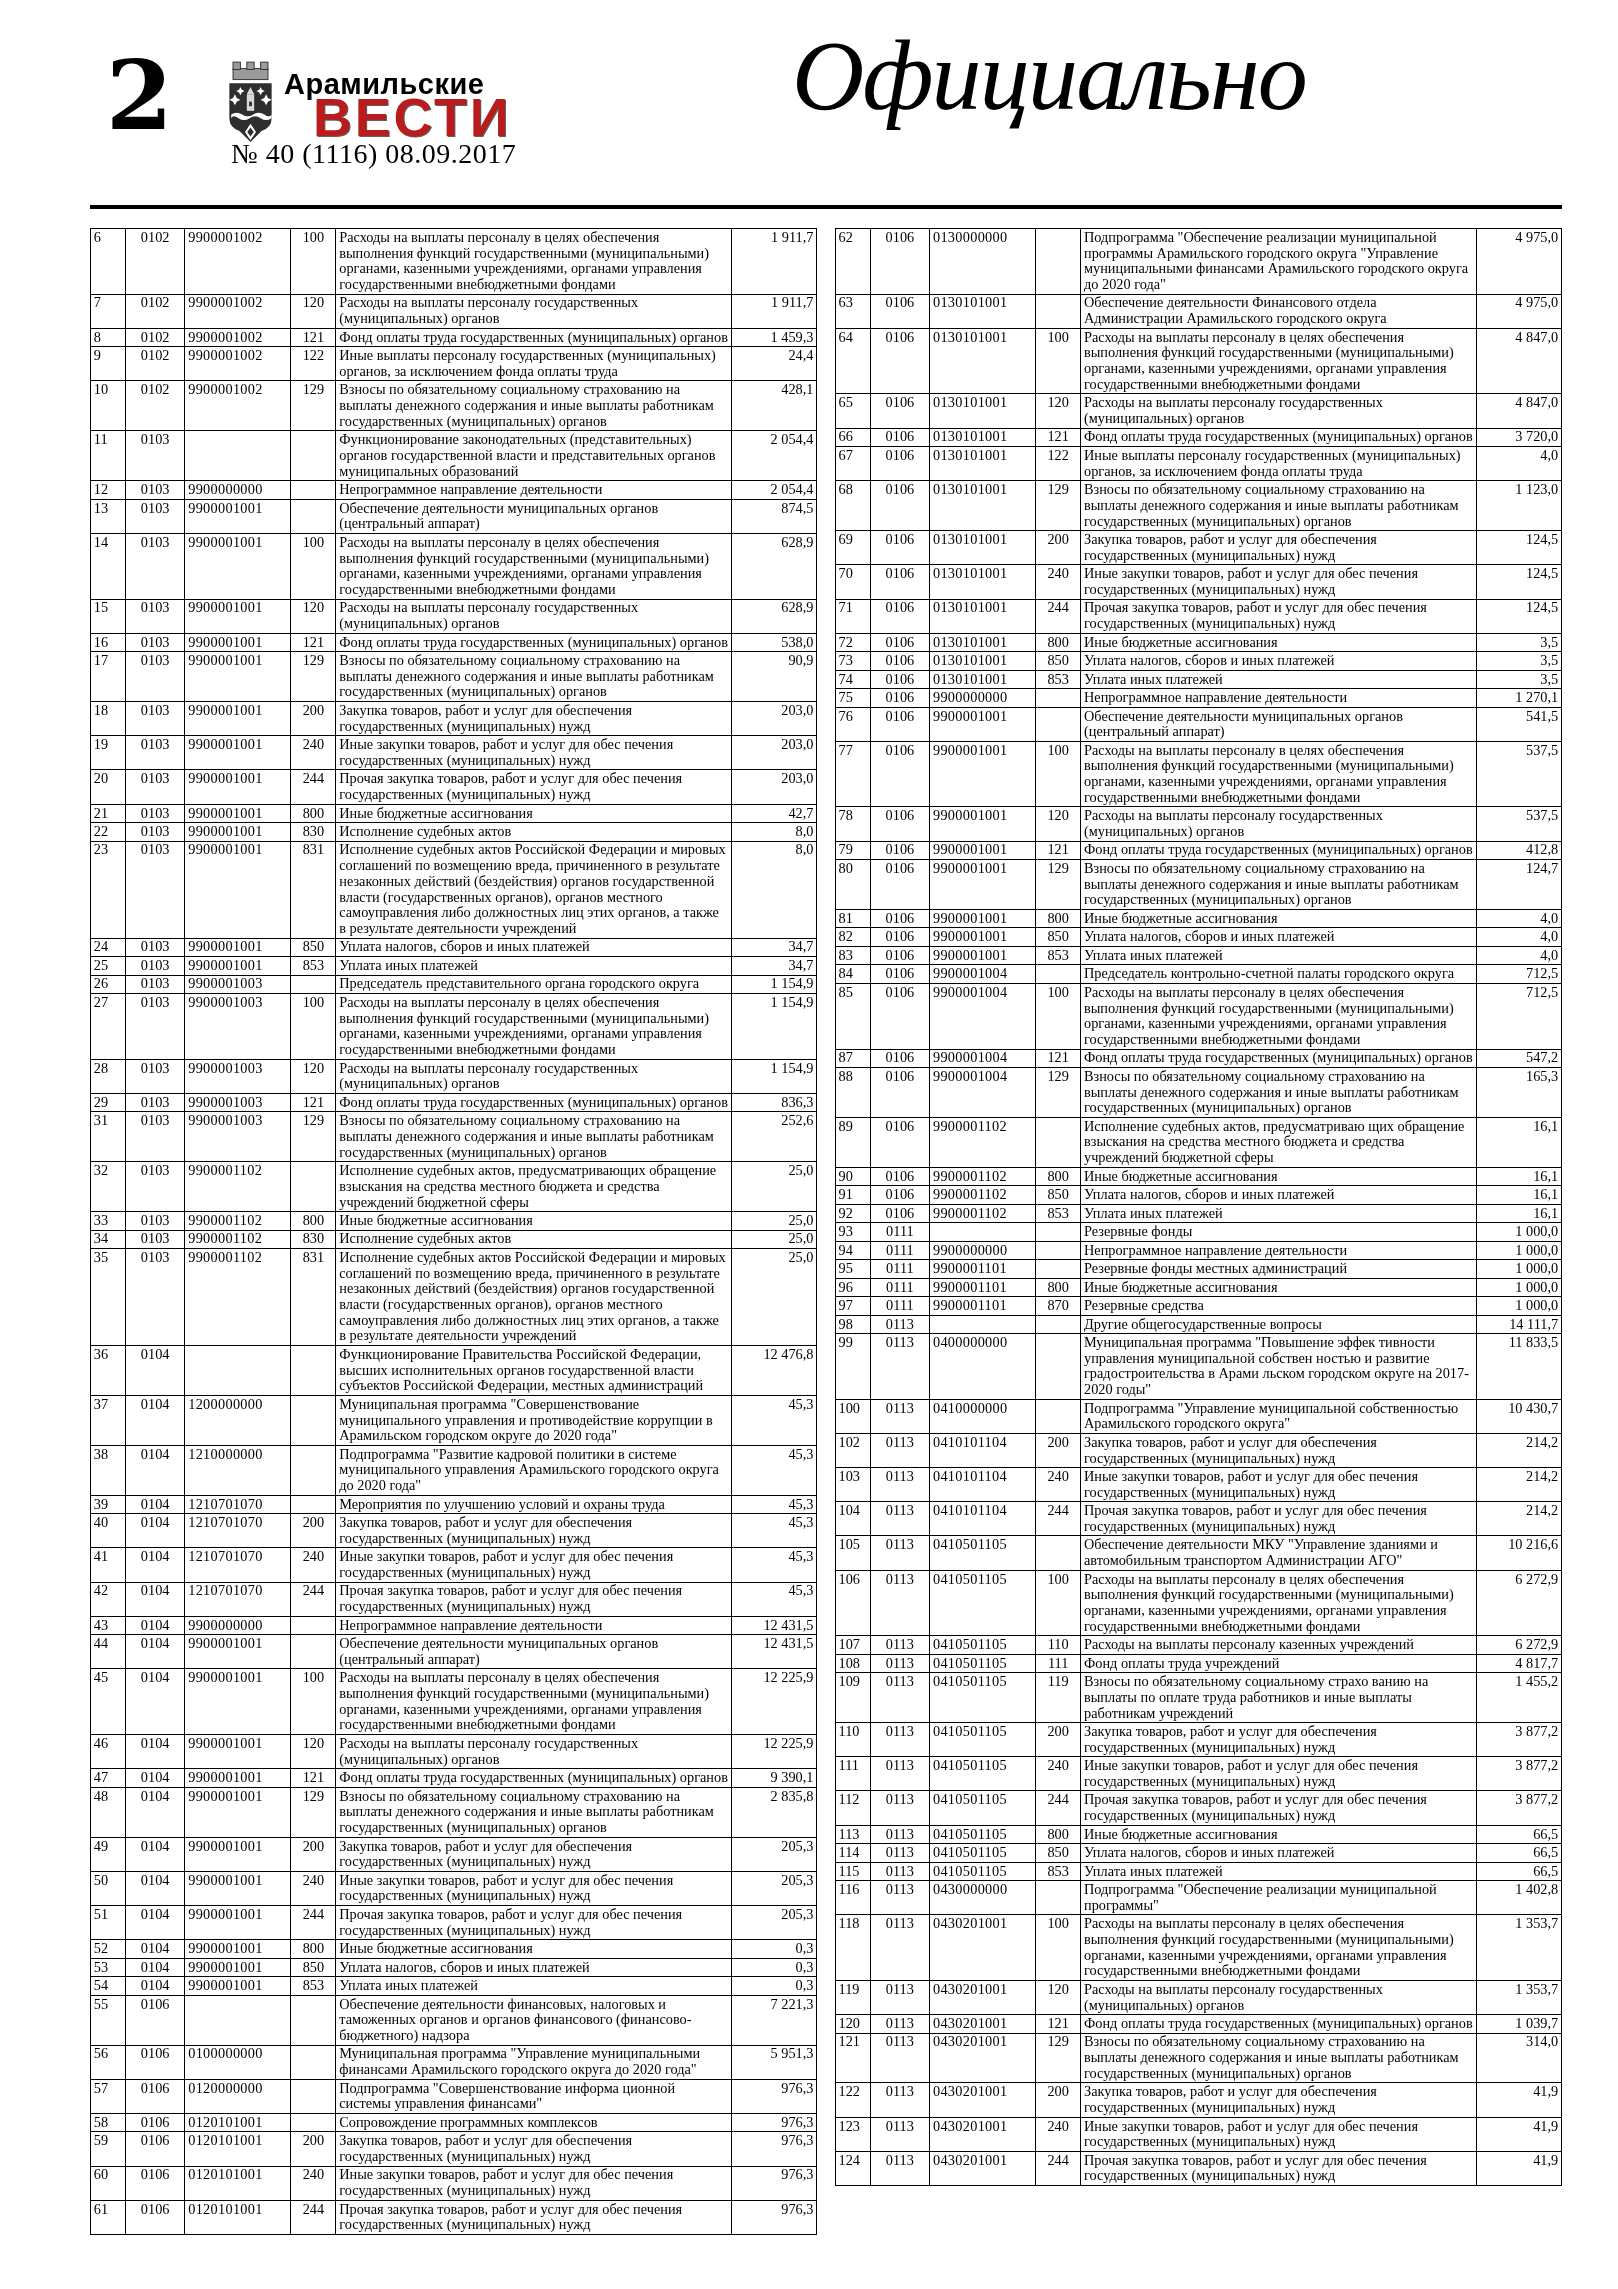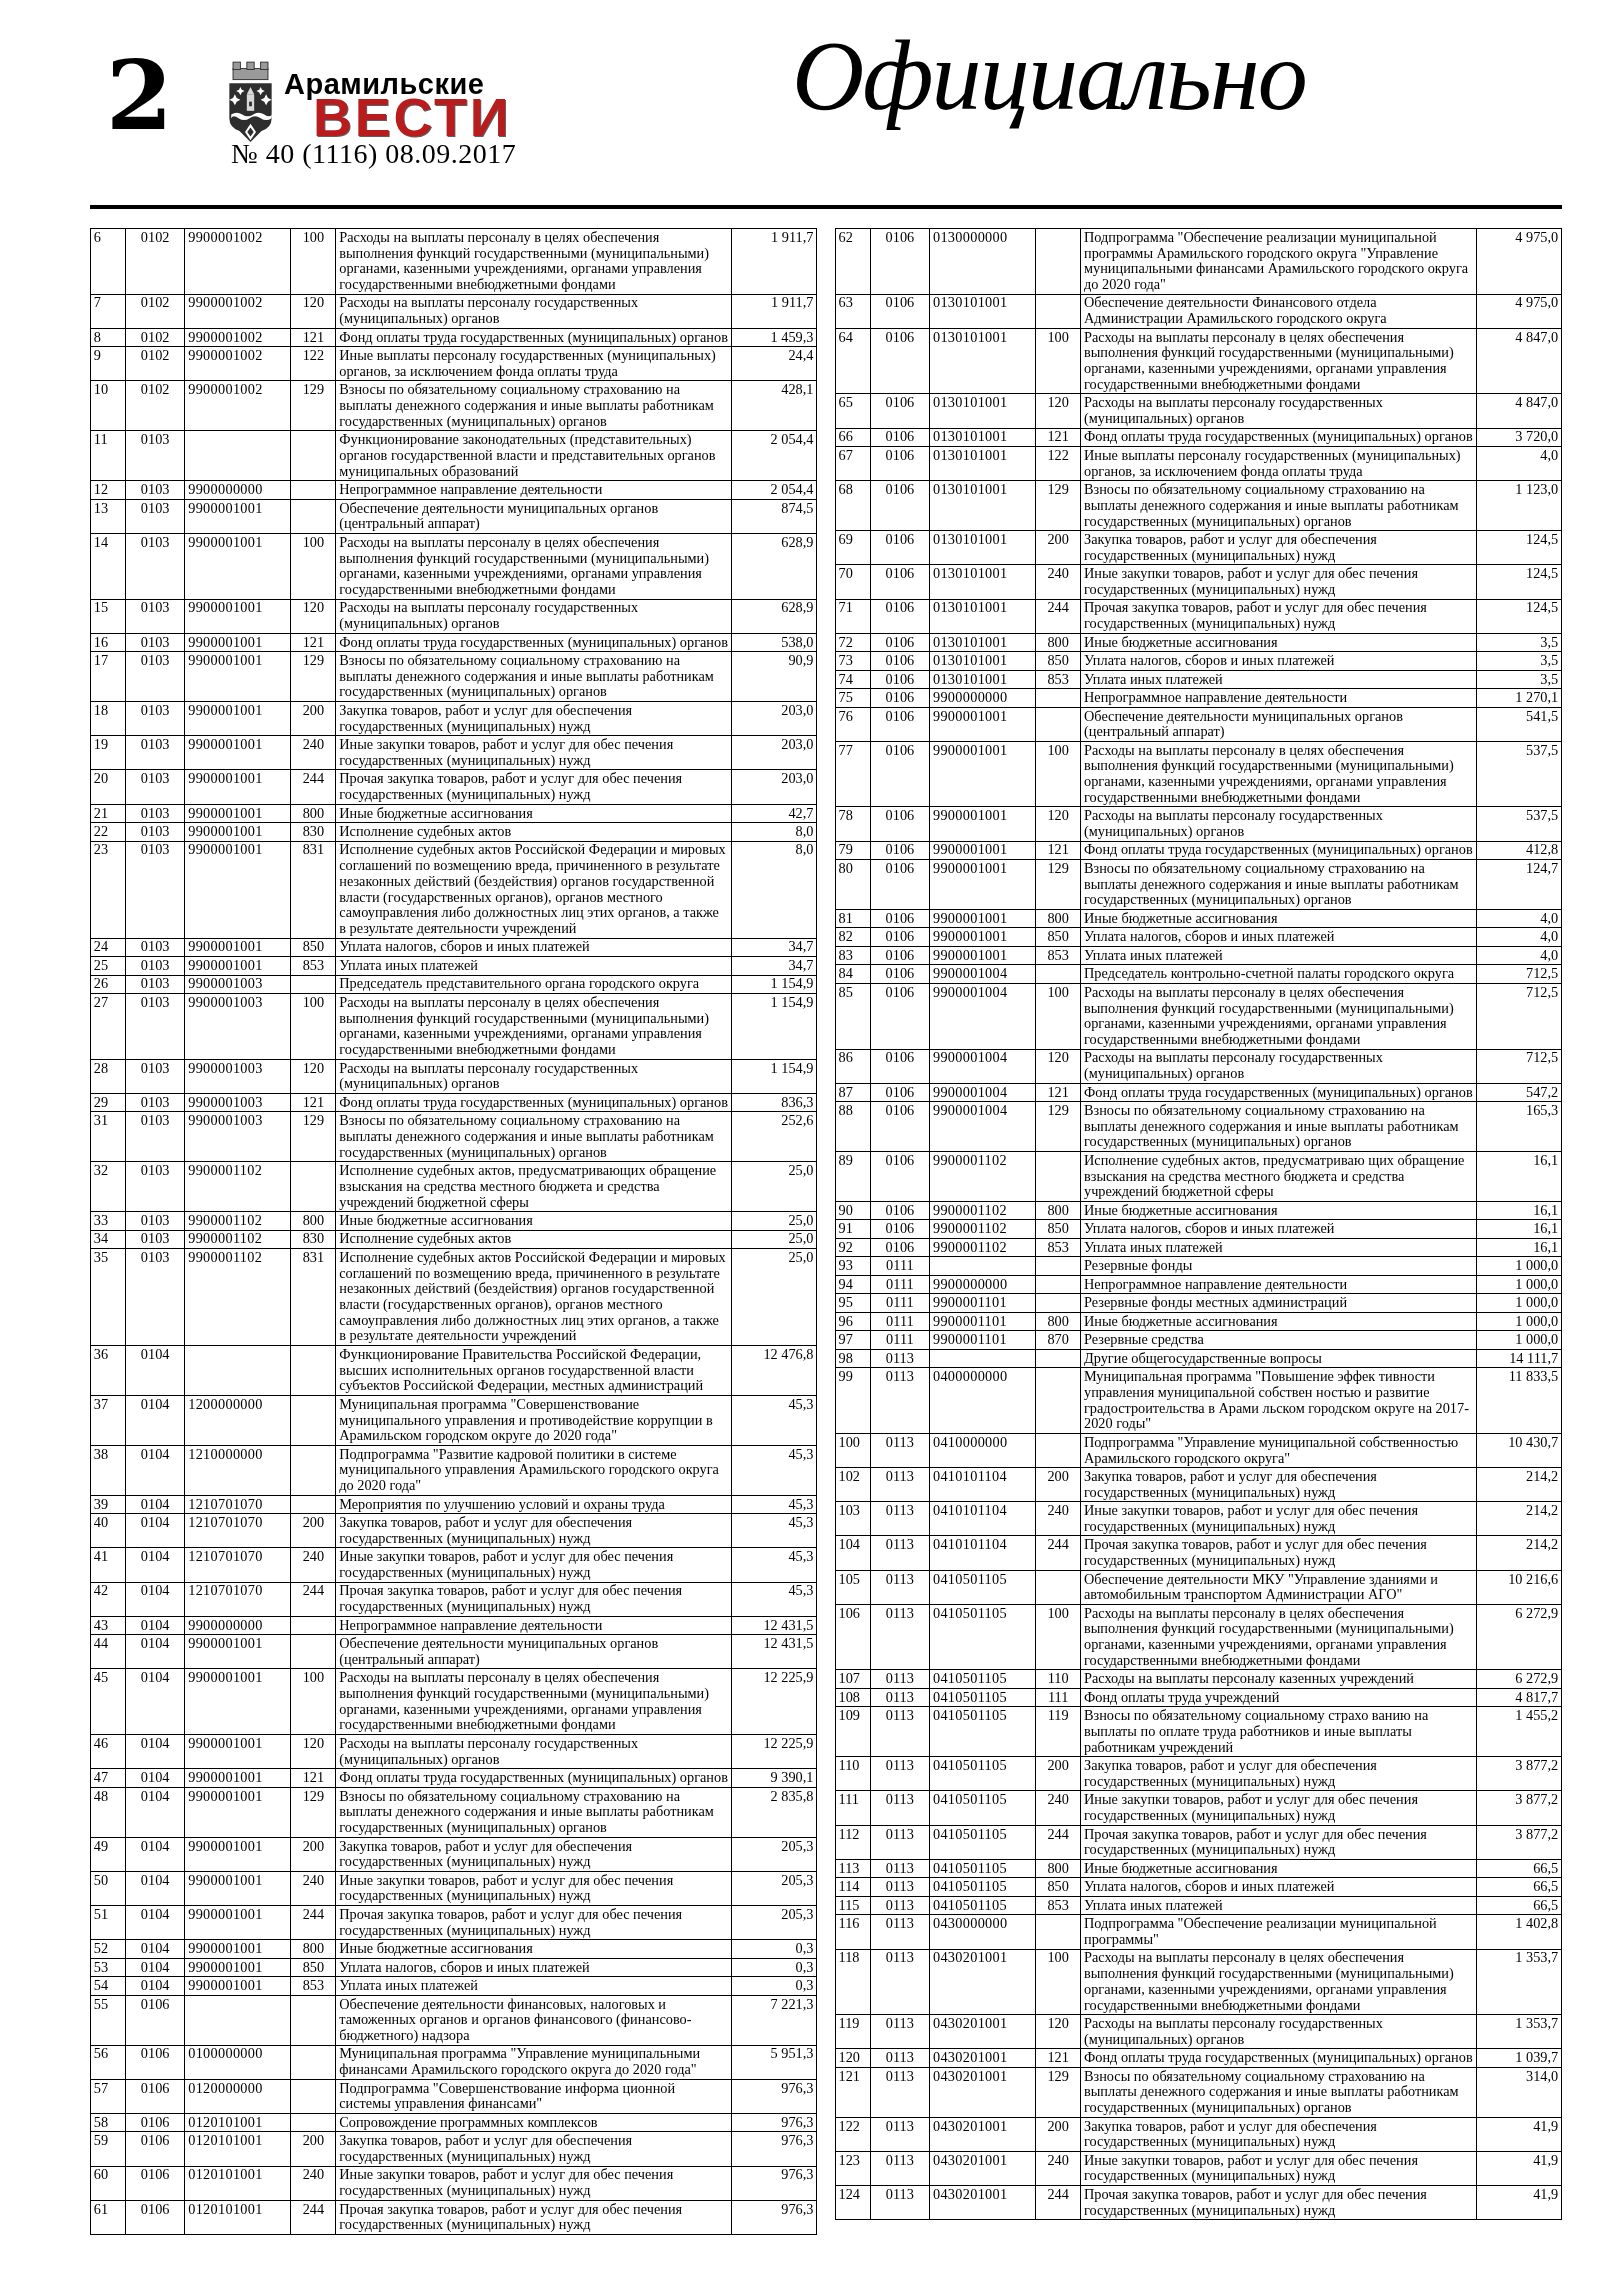--- a/index.html
+++ b/index.html
@@ -769,28 +769,20 @@
             </tr>
             <tr>
               <td class="col-num">85</td>
               <td class="col-razdel">0106</td>
               <td class="col-csr">9900001004</td>
               <td class="col-vr">100</td>
               <td class="col-desc">Расходы на выплаты персоналу в целях обеспечения выполнения функций государственными (муниципальными) органами, казенными учреждениями, органами управления государственными внебюджетными фондами</td>
               <td class="col-amount">712,5</td>
             </tr>
             <tr>
-              <td class="col-num">86</td>
-              <td class="col-razdel">0106</td>
-              <td class="col-csr">9900001004</td>
-              <td class="col-vr">120</td>
-              <td class="col-desc">Расходы на выплаты персоналу государственных (муниципальных) органов</td>
-              <td class="col-amount">712,5</td>
-            </tr>
-            <tr>
               <td class="col-num">87</td>
               <td class="col-razdel">0106</td>
               <td class="col-csr">9900001004</td>
               <td class="col-vr">121</td>
               <td class="col-desc">Фонд оплаты труда государственных (муниципальных) органов</td>
               <td class="col-amount">547,2</td>
             </tr>
             <tr>
               <td class="col-num">88</td>
               <td class="col-razdel">0106</td>

